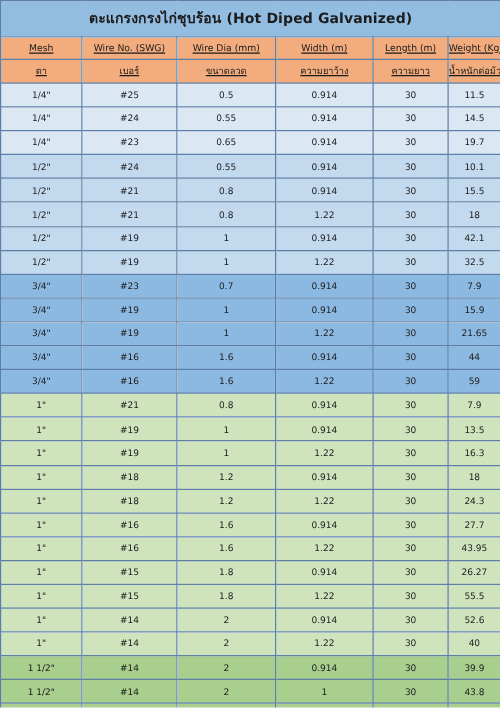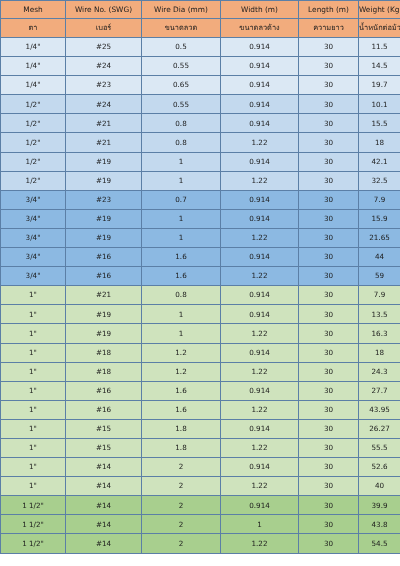--- a/index.html
+++ b/index.html
@@ -35,20 +35,21 @@
     height: 28px;
     color: #0f0f0f;
     letter-spacing: 0.1px;
   }
   .hdr-en td, .hdr-th td {
     background: #f2ac7d;
     font-size: 7.4px;
     height: 17px;
     border-color: #b5835e;
     color: #222222;
+    text-decoration: underline;
   }
   .hdr-th td {
     height: 18px;
   }
   tbody tr td {
     font-size: 7.2px;
     height: 18.1px;
   }
   
   .t-q  td { background: #dbe8f4; }   
@@ -70,33 +71,36 @@
 <table id="spec-table">
   <colgroup>
     <col class="c0">
       <col class="c1">
       <col class="c2">
       <col class="c3">
       <col class="c4">
       <col class="c5">
   </colgroup>
   <thead>
+    <tr>
+      <td class="title-cell" colspan="6">ตะแกรงกรงไก่ชุบร้อน (Hot Diped Galvanized)</td>
+    </tr>
     <tr class="hdr-en">
       <td>Mesh</td>
       <td>Wire No. (SWG)</td>
       <td>Wire Dia (mm)</td>
       <td>Width (m)</td>
       <td>Length (m)</td>
       <td>Weight (Kg)</td>
     </tr>
     <tr class="hdr-th">
       <td>ตา</td>
       <td>เบอร์</td>
       <td>ขนาดลวด</td>
-      <td>ขนาดลวด้าง</td>
+      <td>ความยาว้าง</td>
       <td>ความยาว</td>
       <td>น้ำหนักต่อม้วน</td>
     </tr>
   </thead>
   <tbody id="spec-body">
       <tr class="t-q">
         <td>1/4"</td>
         <td>#25</td>
         <td>0.5</td>
         <td>0.914</td>

